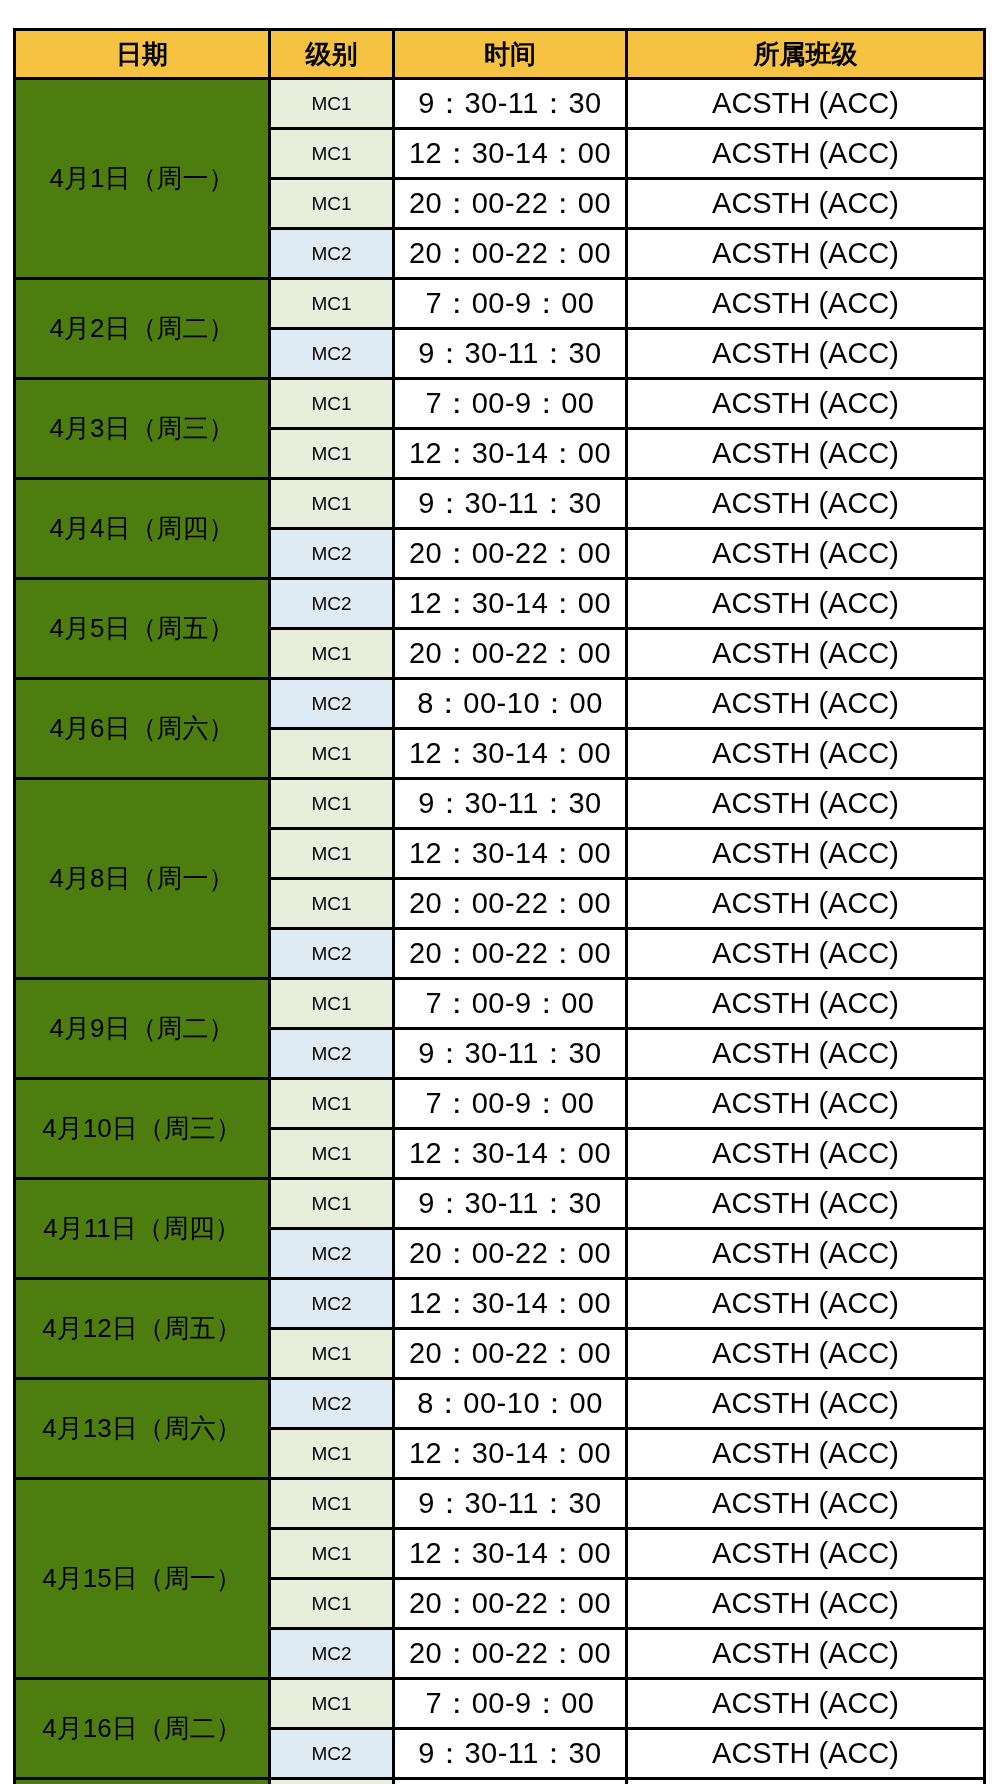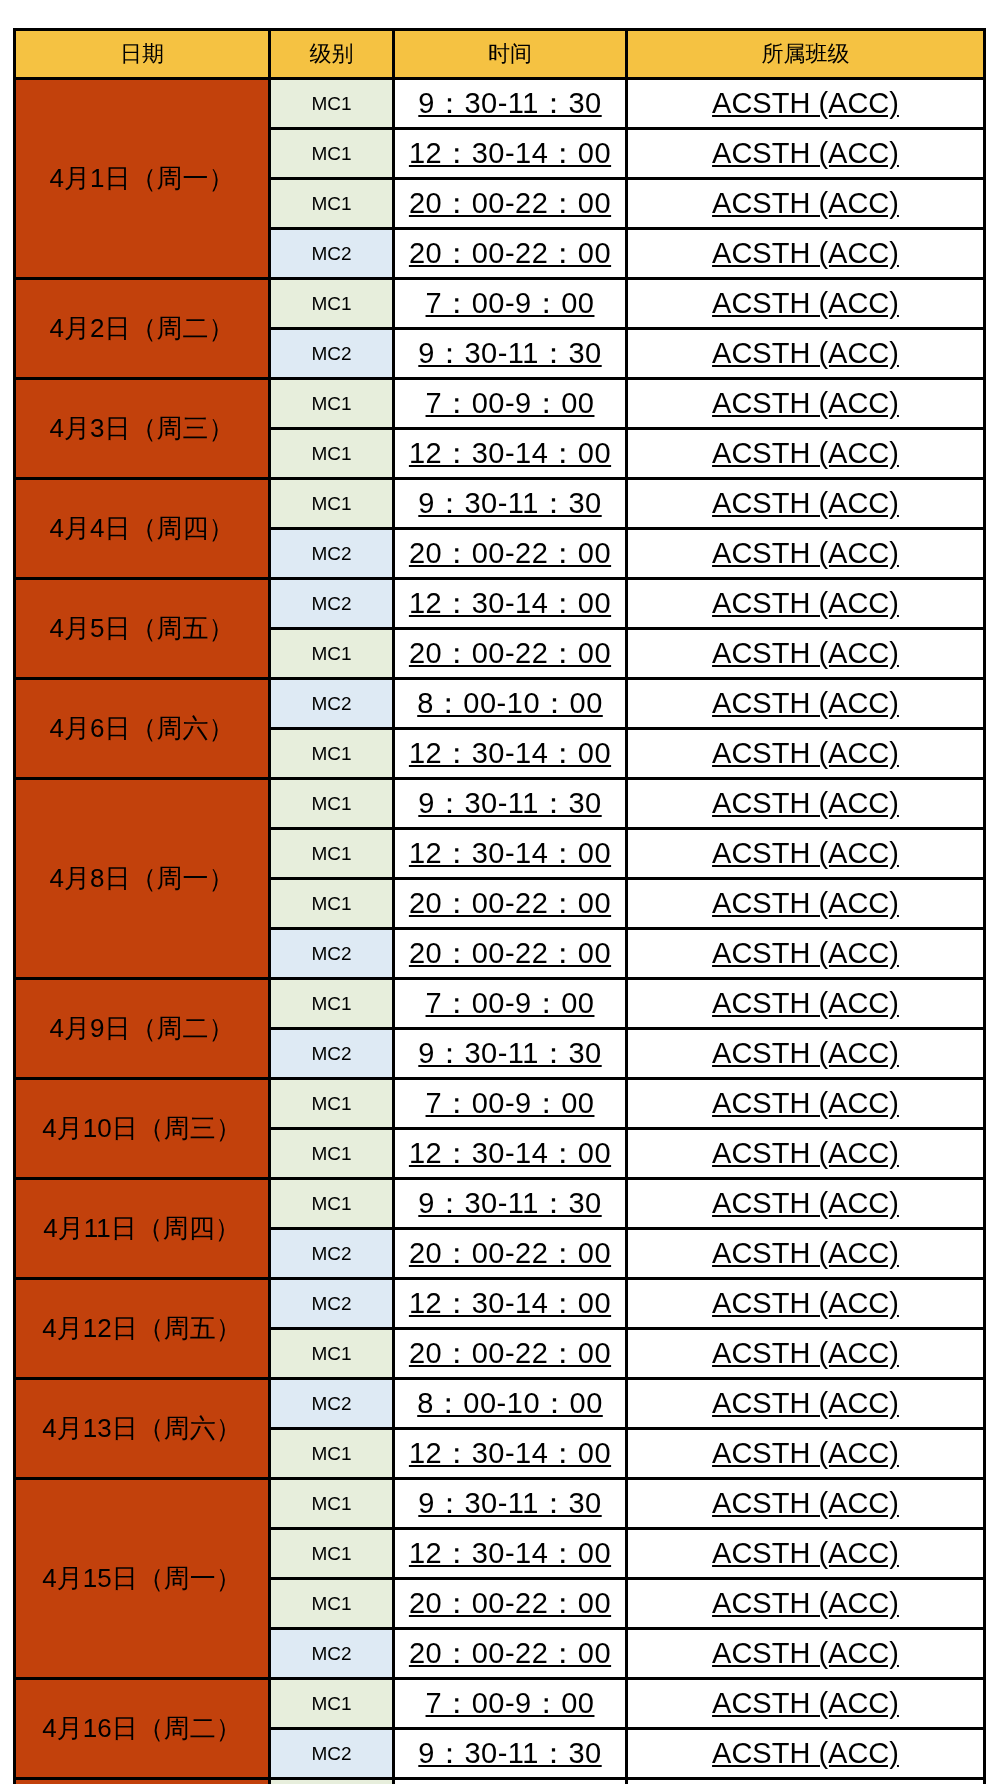--- a/index.html
+++ b/index.html
@@ -26,27 +26,27 @@
     text-align: center;
     vertical-align: middle;
     padding: 0;
     overflow: hidden;
     white-space: nowrap;
   }
   table.schedule thead tr { height: 49px; }
   table.schedule tbody tr { height: 50px; }
   thead th {
     background: var(--header-bg, #F5C242);
-    font-weight: normal;
-    font-size: 22px;
-  }
-  td.date  { font-size: 26px; background: #c2410c; }
+    font-weight: bold;
+    font-size: 26px;
+  }
+  td.date  { font-size: 26px; background: #4d7c0f; }
   td.level { font-size: 19px; }
-  td.time  { font-size: 29px; letter-spacing: 0.5px; text-decoration: underline; }
-  td.cls   { font-size: 29px; text-decoration: underline; }
+  td.time  { font-size: 29px; letter-spacing: 0.5px; }
+  td.cls   { font-size: 29px; }
   td.level.mc1 { background: var(--mc1-bg, #E7EEDC); }
   td.level.mc2 { background: var(--mc2-bg, #DEEAF4); }
 </style>
 </head>
 <body>
 
 <div class="page">
   <table class="schedule">
     <colgroup>
       <col style="width:255px">

